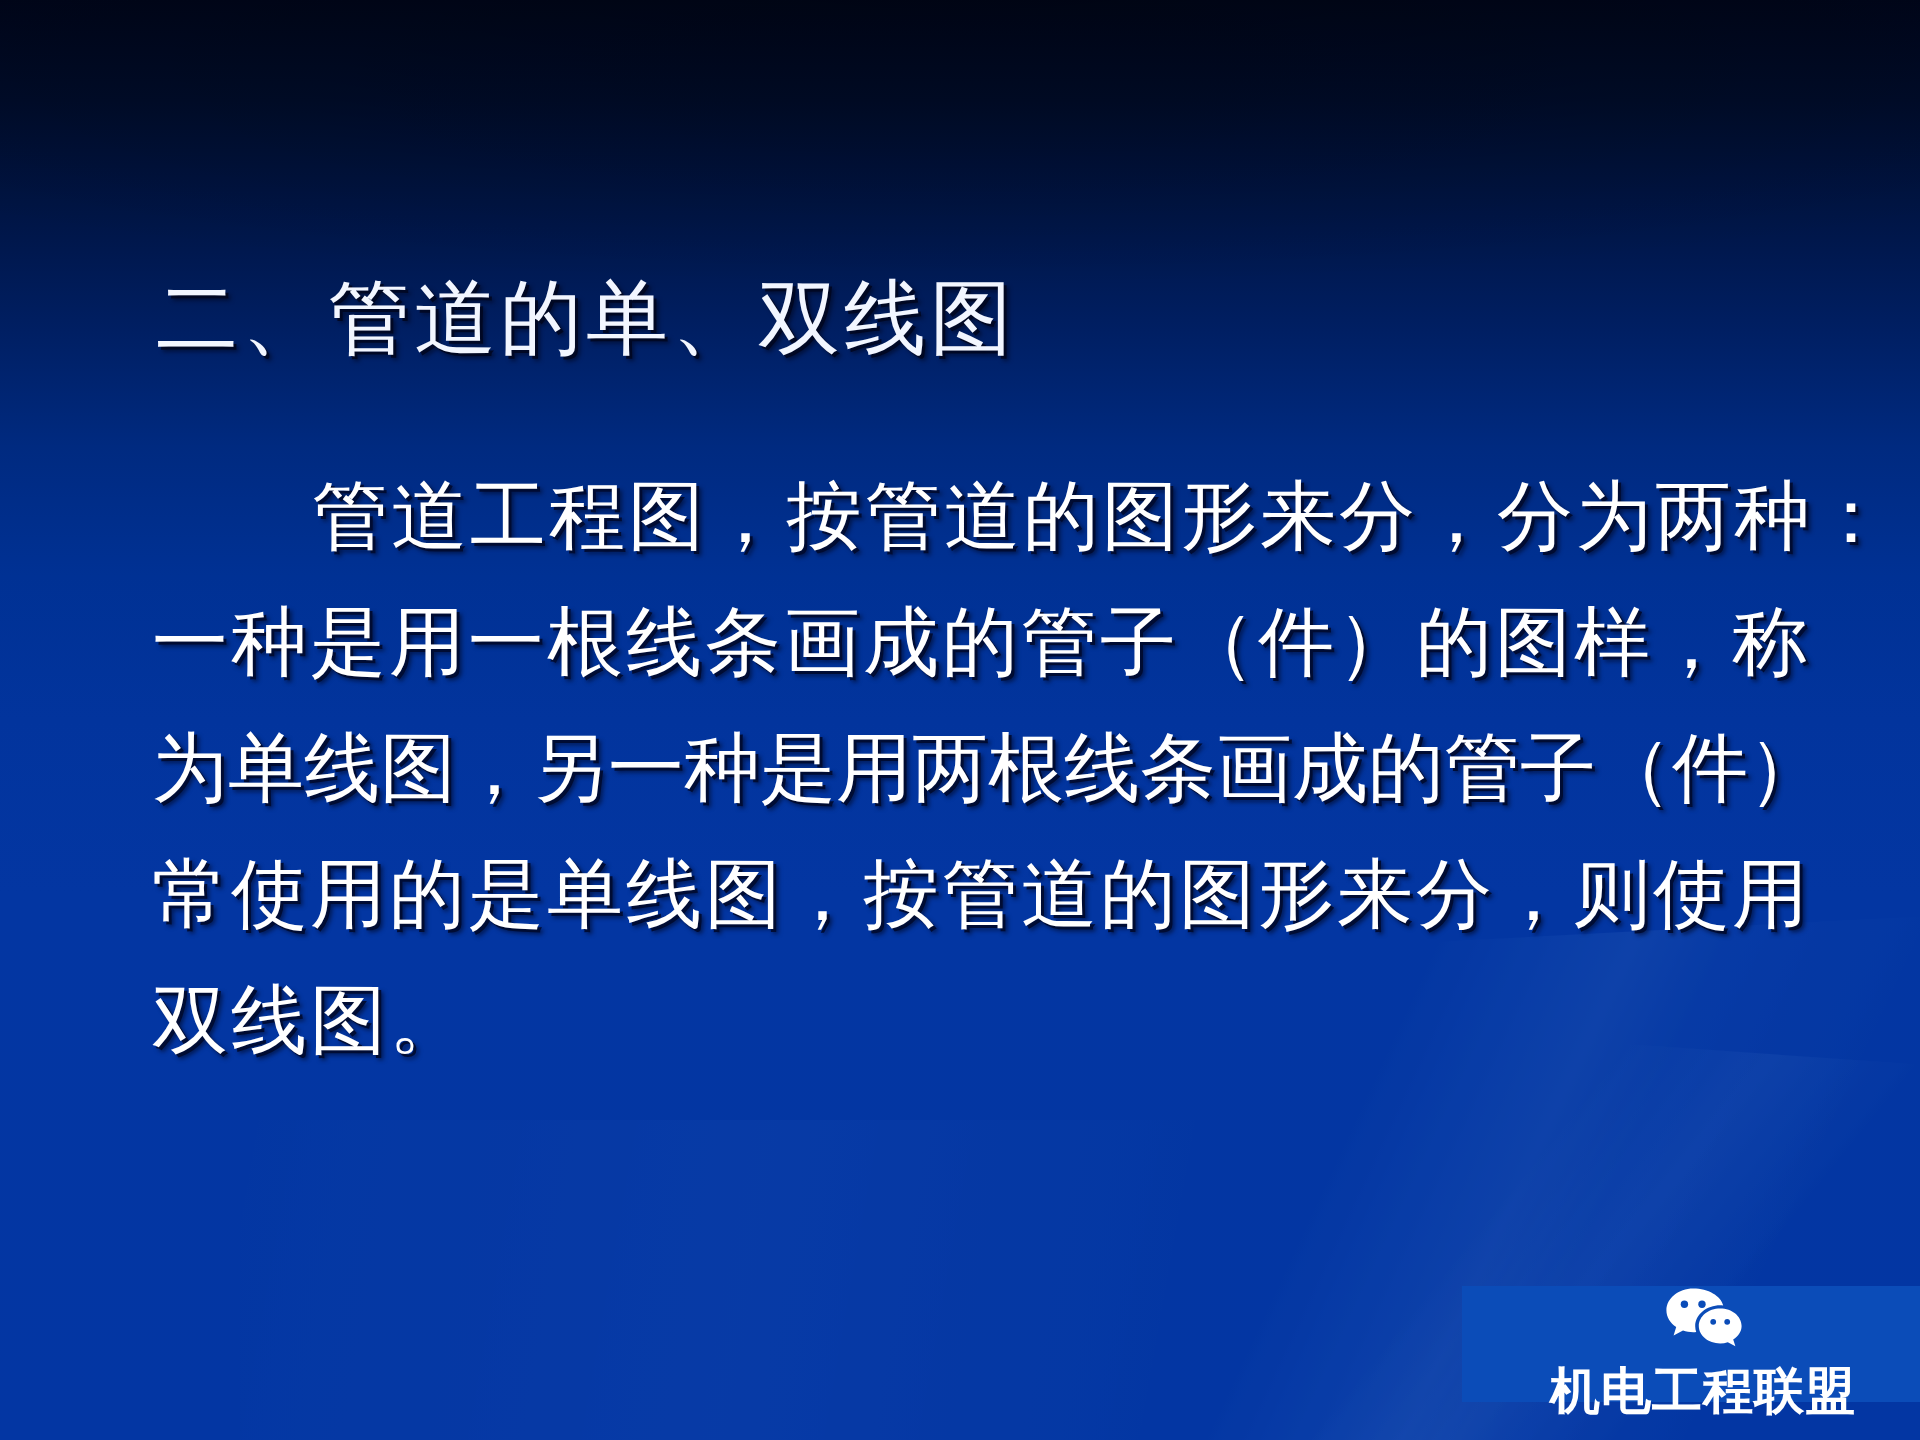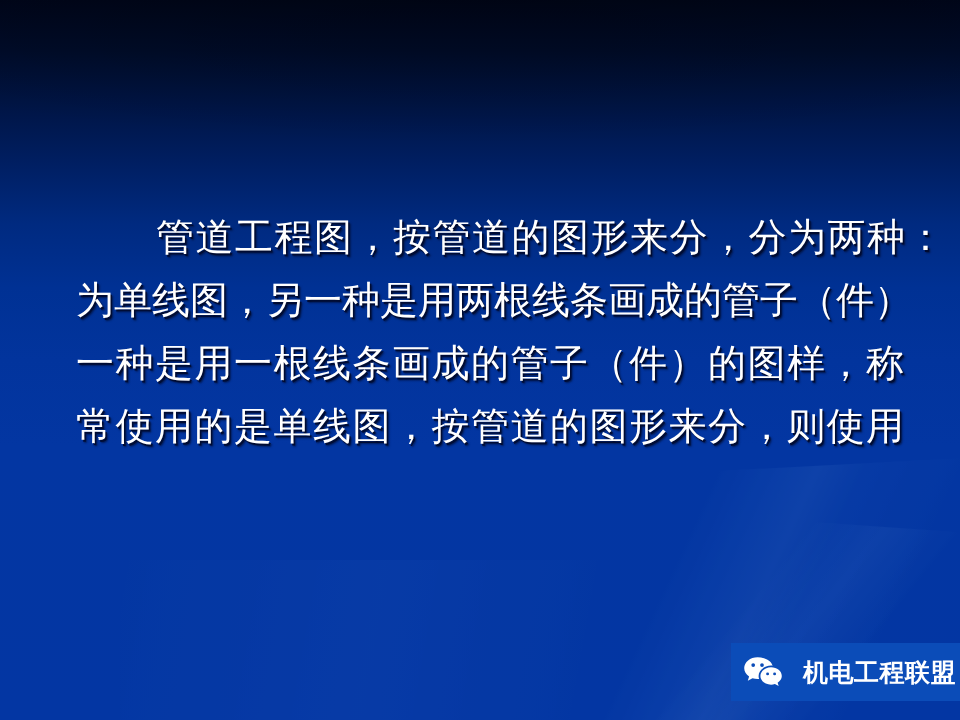--- a/index.html
+++ b/index.html
@@ -90,21 +90,21 @@
     color: #f2f6ff;
     white-space: nowrap;
     text-shadow:
        1.5px 1.5px 0px rgba(0,6,30,0.85),
        2.5px 2.5px 2px rgba(0,4,22,0.55);
   }
 
   .body-block {
     position: absolute;
     left: 76px;
-    top: 206px;
+    top: 228px;
     width: 812px;
   }
   .body-line {
     font-size: 38px;
     line-height: 63px;
     height: 63px;
     color: #ffffff;
     white-space: nowrap;
     letter-spacing: 0px;
     text-shadow:
@@ -121,23 +121,24 @@
   
   .watermark {
     position: absolute;
     left: 731px;
     top: 643px;
     width: 229px;
     height: 58px;
     background: #0b4cb8;
     display: flex;
     align-items: center;
-    gap: 20px;
+    gap: 4px;
     padding-left: 12px;
     box-sizing: border-box;
+    flex-direction: column;
   }
   .wechat-icon {
     width: 40px;
     height: 32px;
     position: relative;
     flex: 0 0 auto;
   }
   .wechat-label {
     font-family: "Liberation Sans", "DejaVu Sans", sans-serif;
     font-size: 25px;
@@ -150,26 +151,28 @@
 </head>
 <body>
 
 <div id="slide">
 
   <div class="vignette-top"></div>
   <div class="swoosh swoosh-c"></div>
   <div class="swoosh swoosh-a"></div>
   <div class="swoosh swoosh-b"></div>
 
+  <div class="heading">二、管道的单、双线图</div>
 
   <div class="body-block">
     <div class="body-line indent wide">管道工程图，按管道的图形来分，分为两种：</div>
+    <div class="body-line wide">一种是用一根线条画成的管子（件）的图样，称</div>
     <div class="body-line">为单线图，另一种是用两根线条画成的管子（件）</div>
-    <div class="body-line wide">一种是用一根线条画成的管子（件）的图样，称</div>
     <div class="body-line wide">常使用的是单线图，按管道的图形来分，则使用</div>
+    <div class="body-line wide">双线图。</div>
   </div>
 
   <div class="watermark">
     <span class="wechat-icon">
       <svg viewBox="0 0 40 32" width="40" height="32" aria-hidden="true">
 
         <path d="M14.6 1.2C7.2 1.2 1.2 6.1 1.2 12.1c0 3.4 1.9 6.4 4.9 8.4l-1.3 4.2 4.7-2.4c1.6.5 3.3.8 5.1.8.5 0 1 0 1.5-.1-.3-.9-.5-1.9-.5-2.9 0-5.8 5.6-10.5 12.6-10.5.5 0 .9 0 1.4.1C28.4 4.9 22.2 1.2 14.6 1.2z" fill="#ffffff"></path>
         <circle cx="10.2" cy="9.1" r="1.85" fill="#0b4cb8"></circle>
         <circle cx="19.0" cy="9.1" r="1.85" fill="#0b4cb8"></circle>
 

